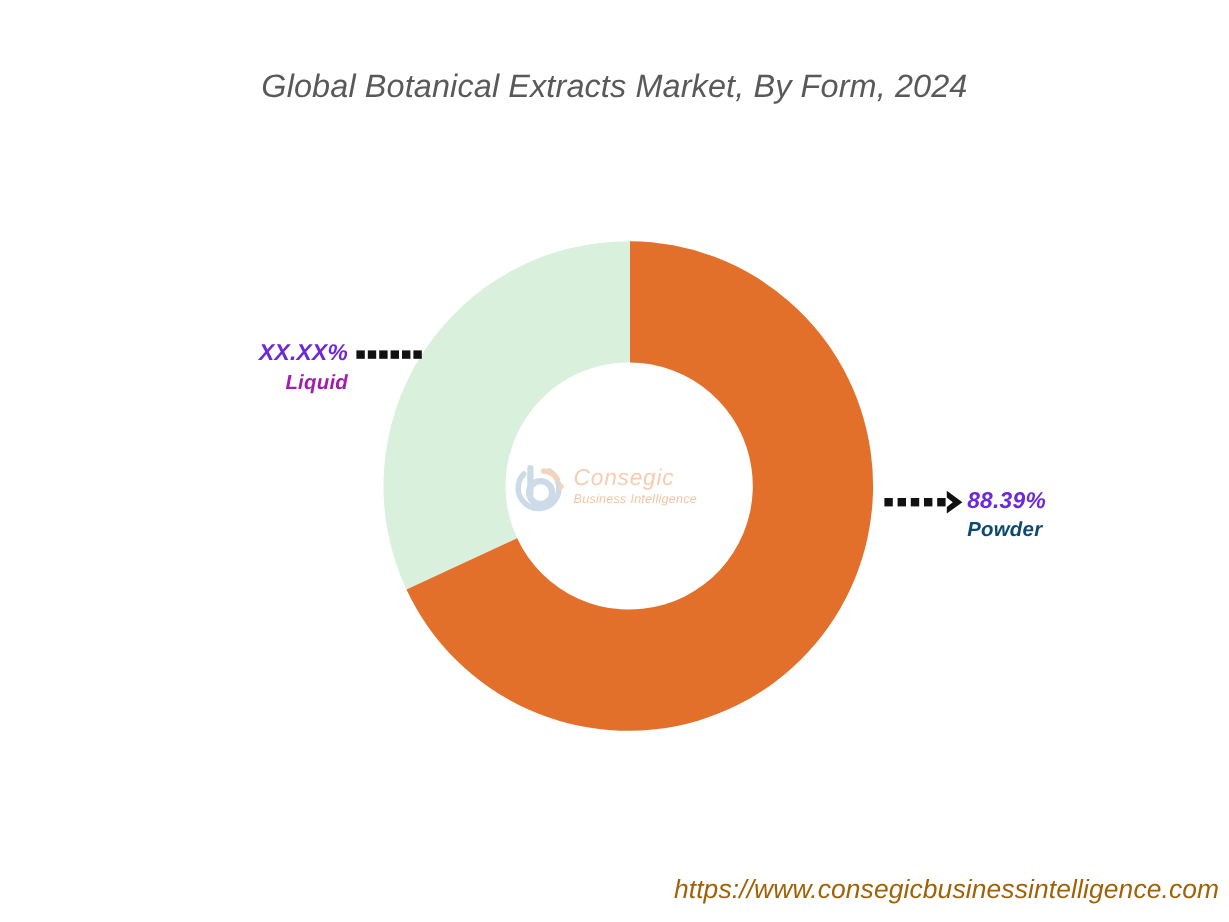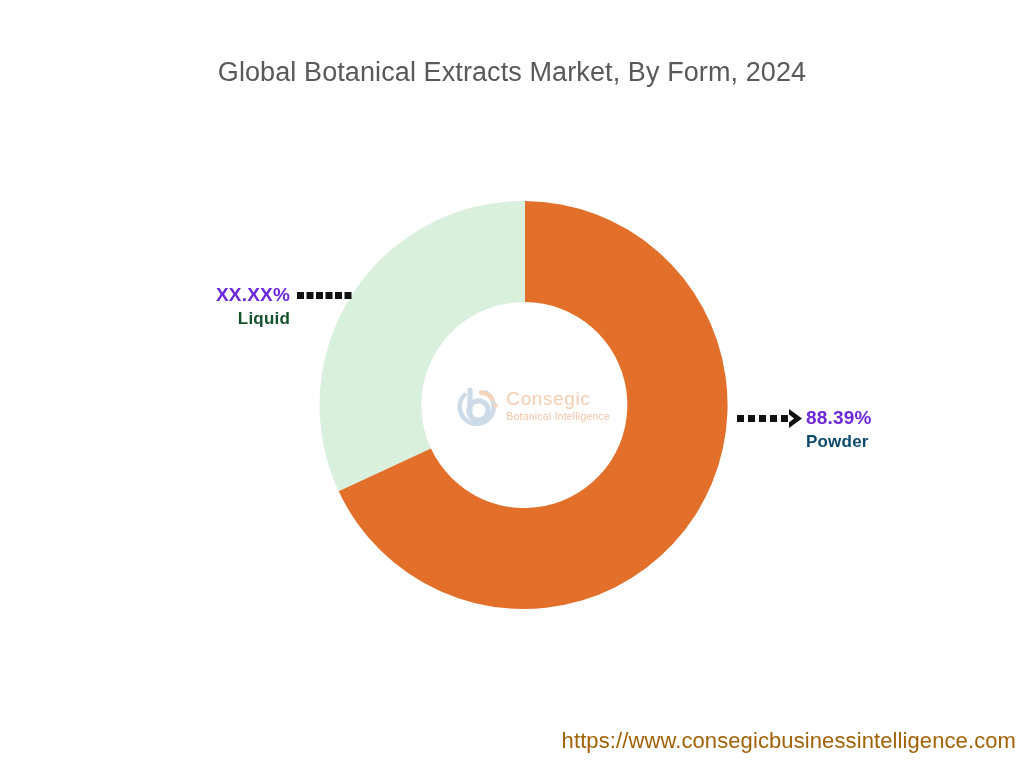--- a/index.html
+++ b/index.html
@@ -14,20 +14,21 @@
     overflow: hidden;
     font-family: "Liberation Sans", sans-serif;
     -webkit-font-smoothing: antialiased;
   }
 
   #chart-root {
     position: absolute;
     inset: 0;
     width: 1024px;
     height: 644px;
+    font-style: italic;
   }
 
   
   .chart-title {
     position: absolute;
     left: 0;
     top: 57px;
     width: 1024px;
     text-align: center;
     font-size: 27px;
@@ -67,44 +68,43 @@
     letter-spacing: 0.2px;
   }
 
   #callout-liquid {
     left: 118px;
     top: 283px;
     width: 172px;
     text-align: right;
   }
   #callout-liquid .cat {
-    color: #14532d;
+    color: #a21caf;
   }
 
   #callout-powder {
     left: 806px;
     top: 406px;
     width: 200px;
     text-align: left;
   }
   #callout-powder .cat {
     color: #0c4a6e;
   }
 
   
   .watermark {
     position: absolute;
-    left: 450px;
+    left: 428px;
     top: 381px;
     width: 160px;
     height: 50px;
     display: flex;
     align-items: center;
     pointer-events: none;
-    justify-content: flex-end;
   }
   .wm-mark {
     width: 46px;
     height: 46px;
     flex: 0 0 46px;
     position: relative;
   }
   .wm-text {
     margin-left: 4px;
     display: flex;
@@ -196,19 +196,19 @@
         <path d="M 8.5 12 A 17 17 0 1 0 30 9.5" stroke="#cddbe8" stroke-width="4.6" stroke-linecap="round" fill="none"></path>
         <circle cx="22.5" cy="27.5" r="9.6" fill="none" stroke="#cddbe8" stroke-width="5.2"></circle>
 
         <path d="M 25 9.5 A 14 14 0 0 1 36.5 16.5" stroke="#f6d4bb" stroke-width="4.4" stroke-linecap="round" fill="none"></path>
 
         <circle cx="39.5" cy="22.5" r="2.3" fill="#f6d4bb"></circle>
       </svg>
     </div>
     <div class="wm-text">
       <div class="wm-name">Consegic</div>
-      <div class="wm-tag">Botanical Intelligence</div>
+      <div class="wm-tag">Business Intelligence</div>
     </div>
   </div>
 
   <div class="footer-url">https://www.consegicbusinessintelligence.com</div>
 
 </div>
 
 </body></html>

